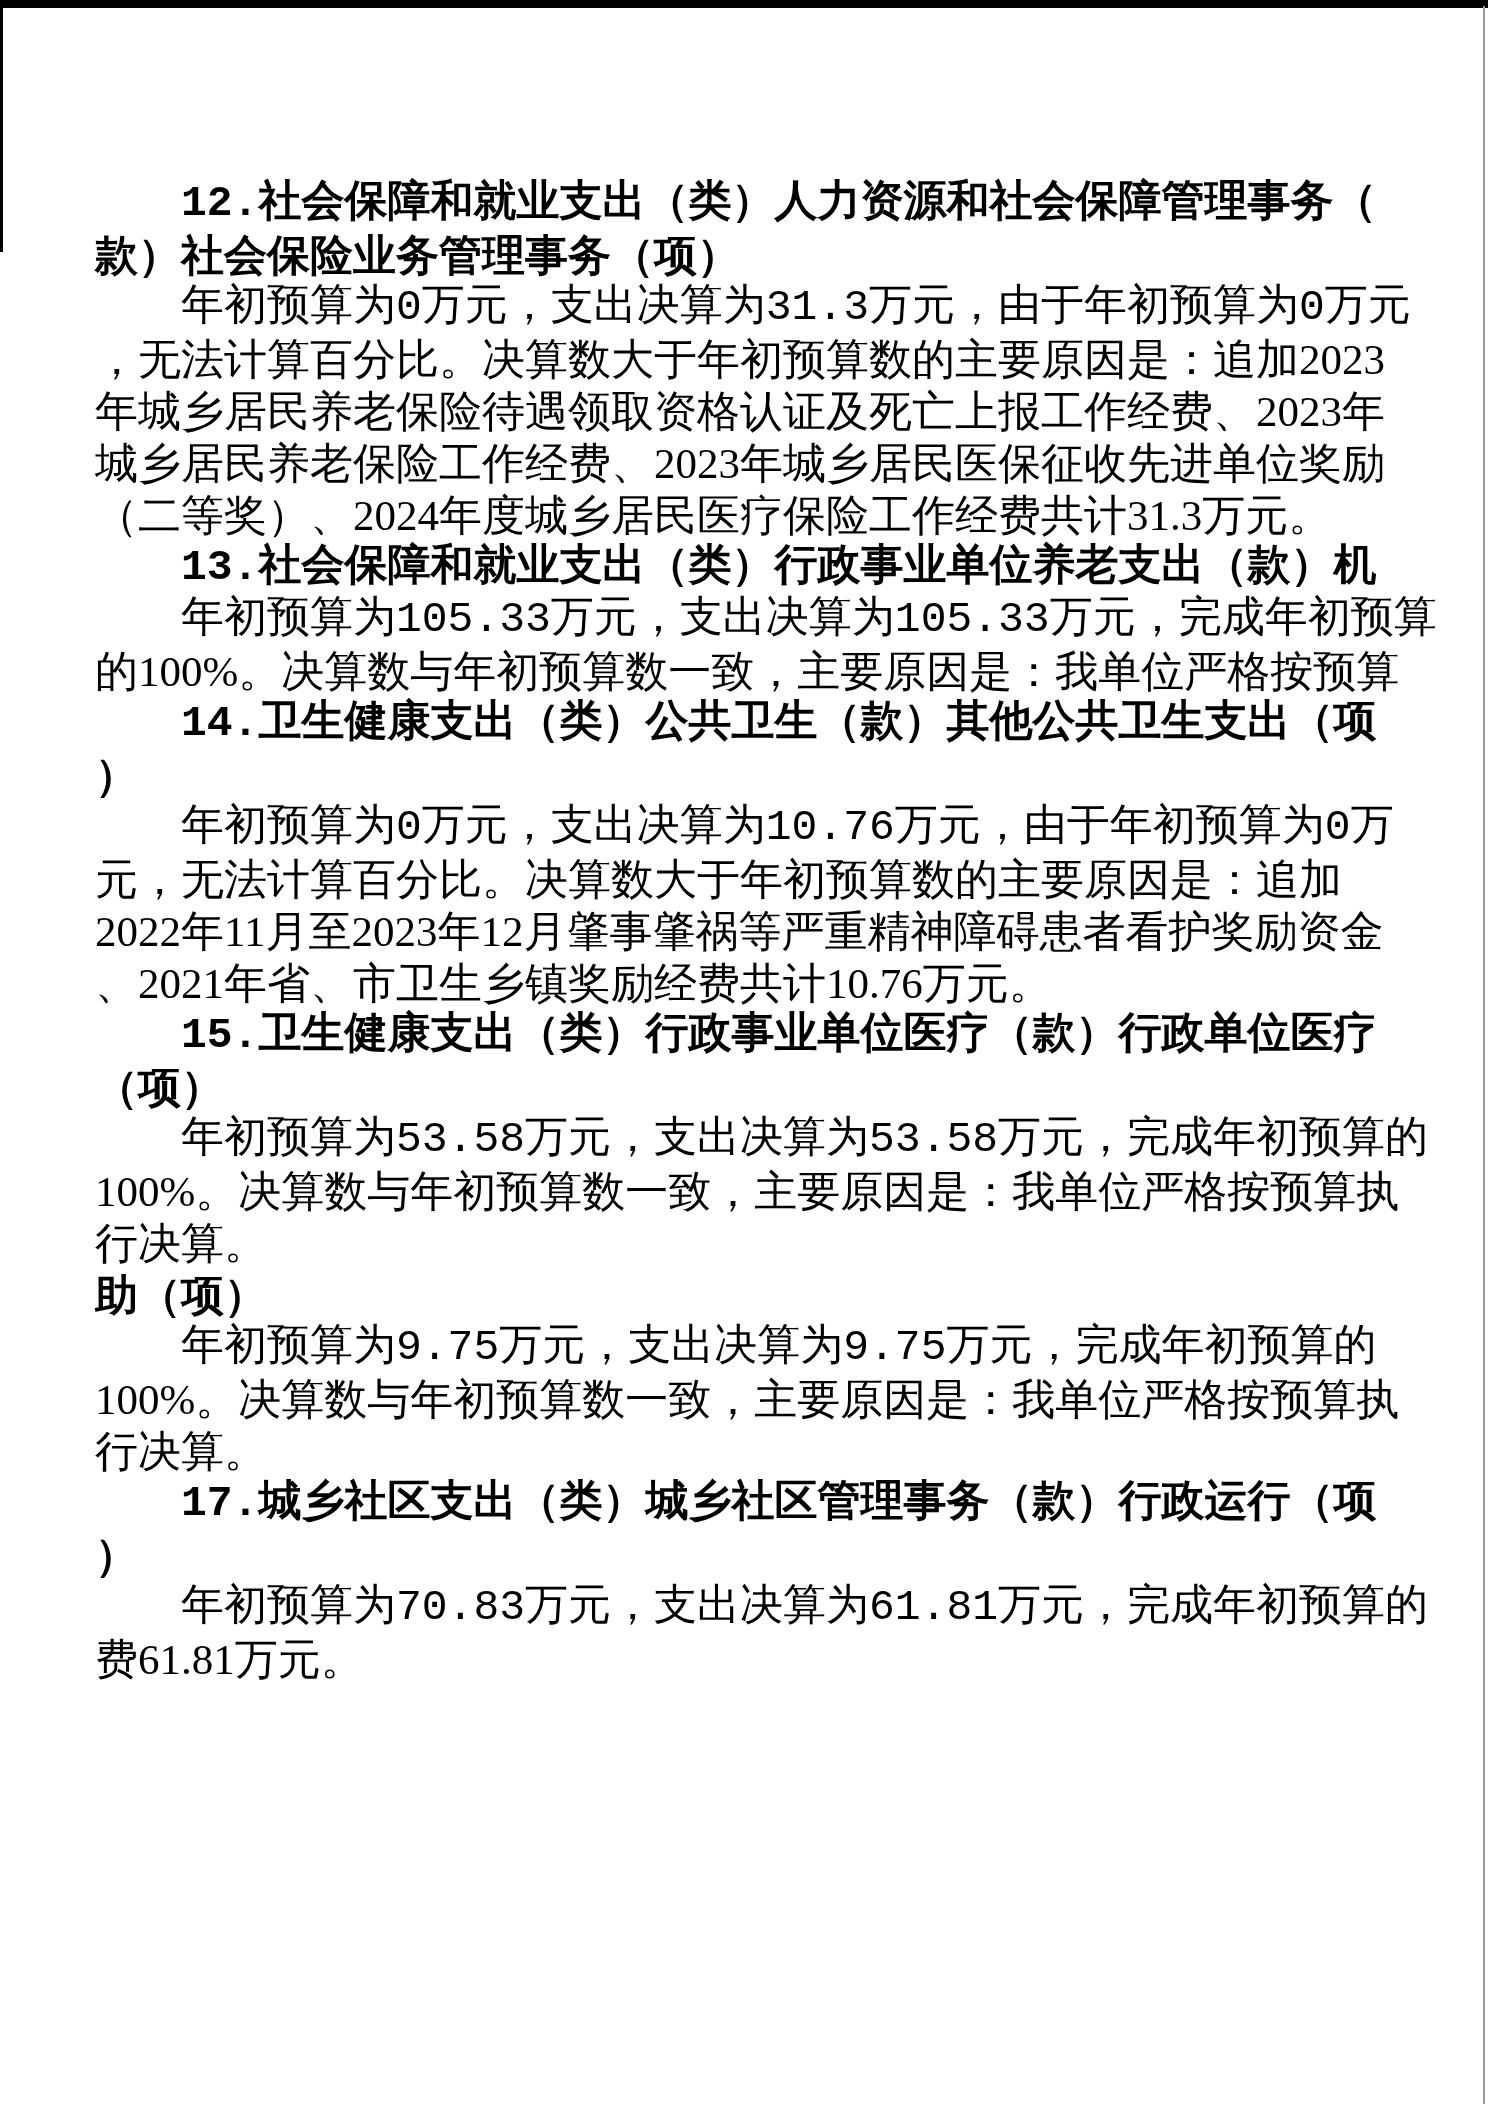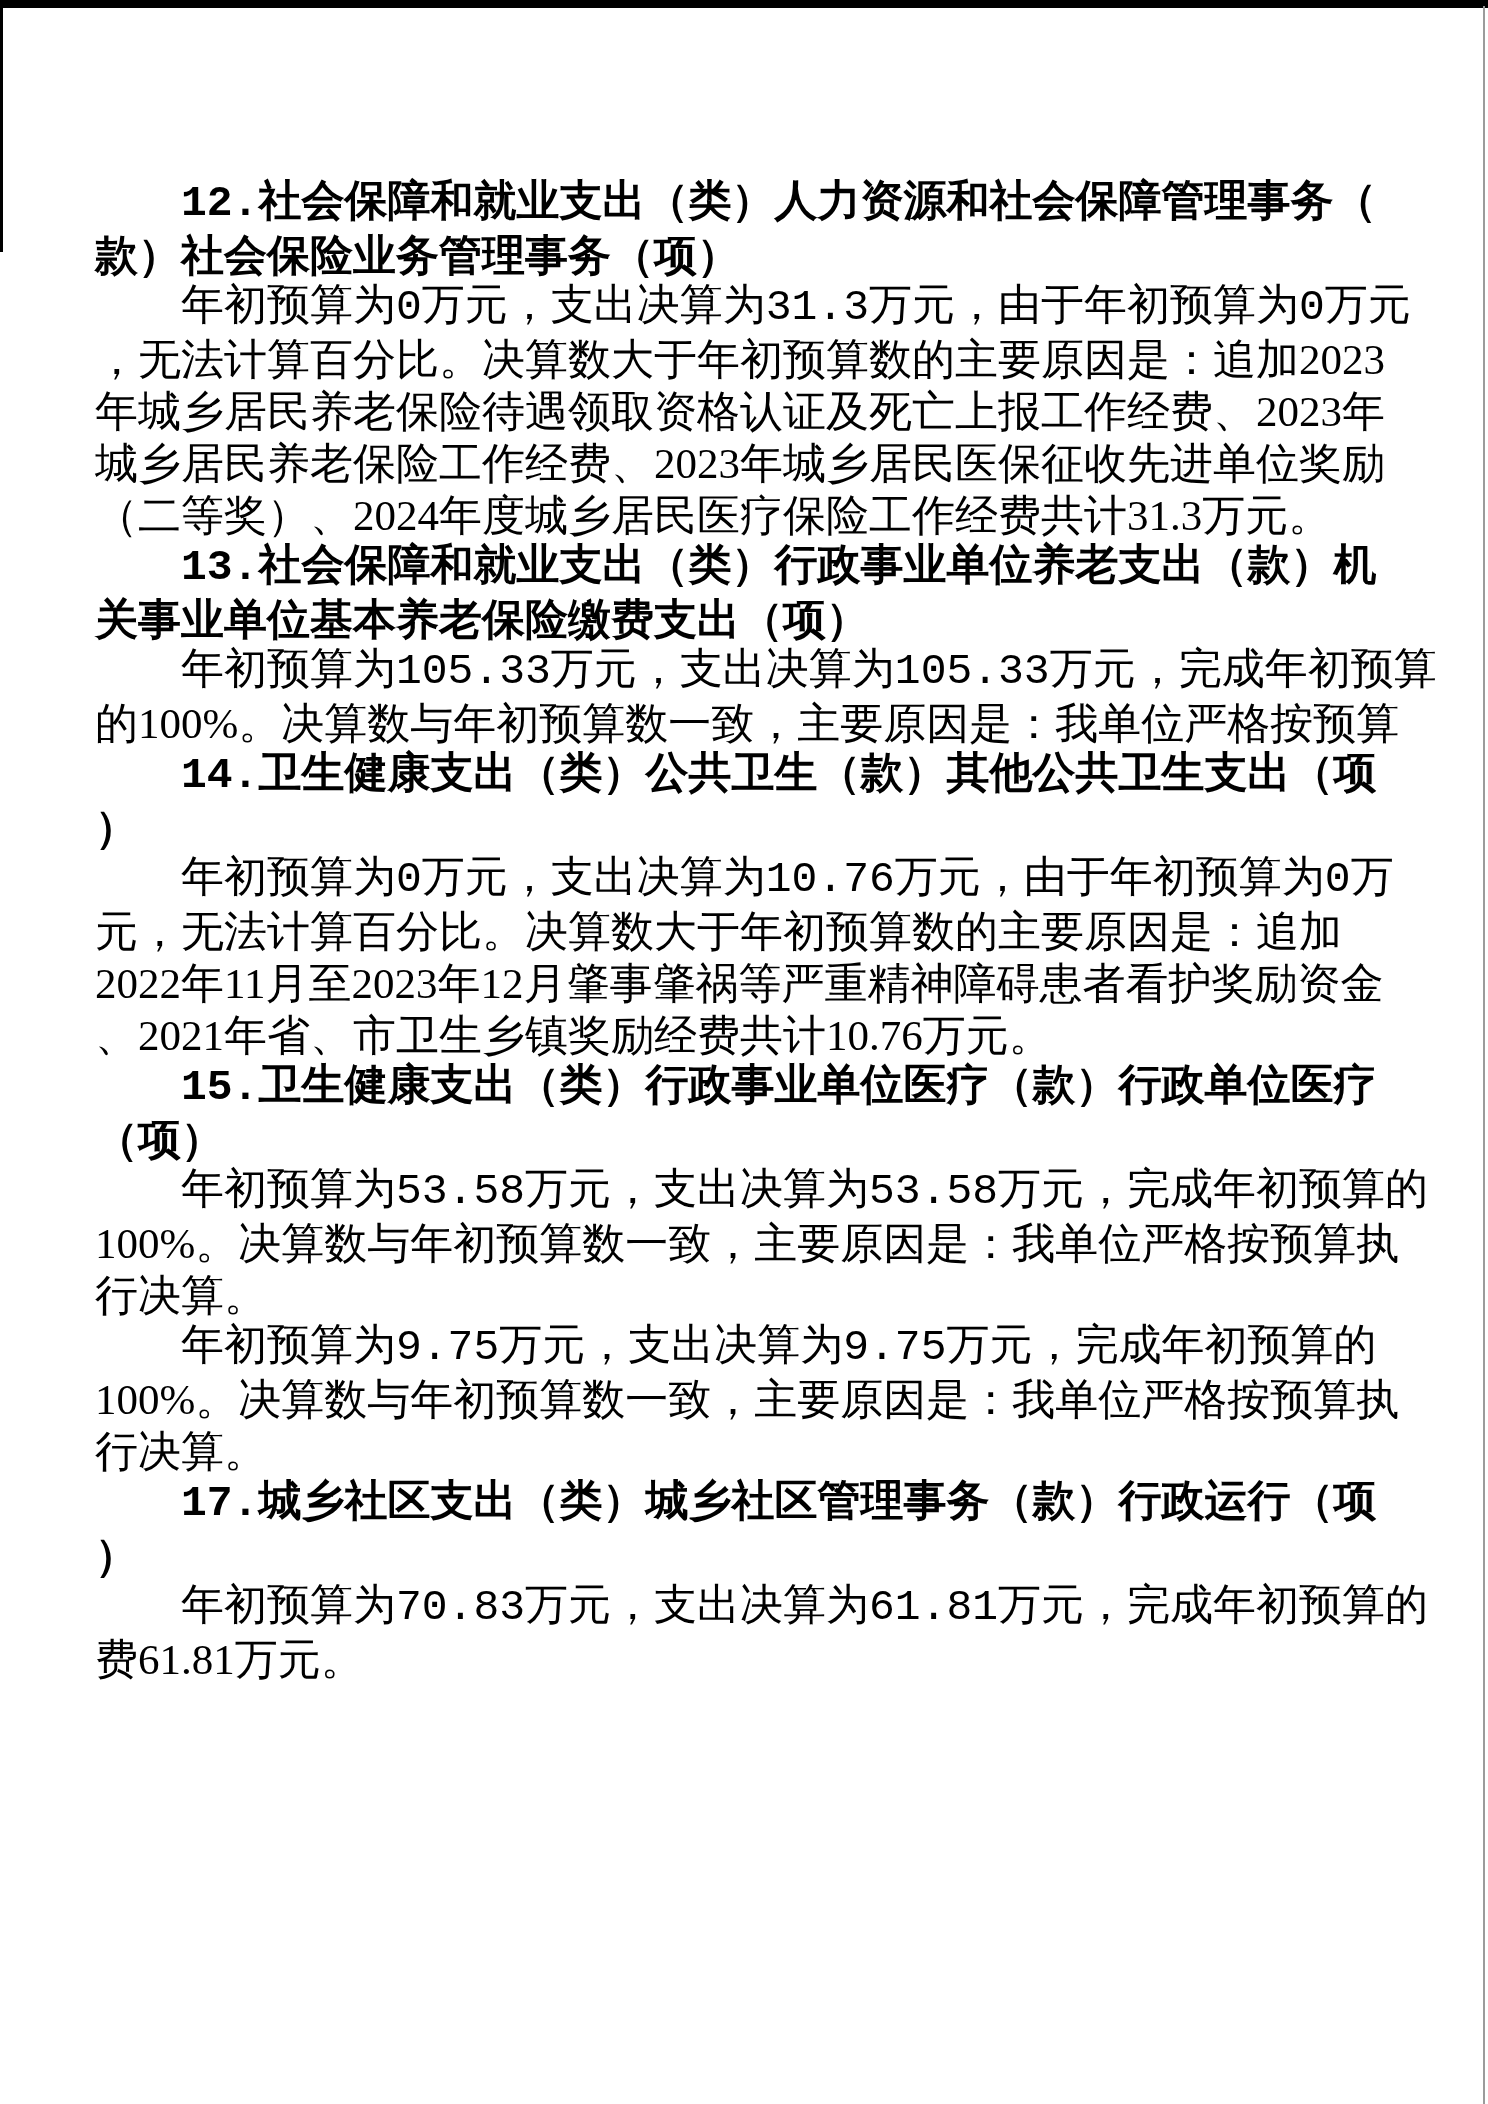--- a/index.html
+++ b/index.html
@@ -65,21 +65,20 @@
       <div class="line bold">款）社会保险业务管理事务（项）</div>
       <div class="line indent">年初预算为0万元，支出决算为31.3万元，由于年初预算为0万元</div>
       <div class="line">，无法计算百分比。决算数大于年初预算数的主要原因是：追加2023</div>
       <div class="line">年城乡居民养老保险待遇领取资格认证及死亡上报工作经费、2023年</div>
       <div class="line">城乡居民养老保险工作经费、2023年城乡居民医保征收先进单位奖励</div>
       <div class="line">（二等奖）、2024年度城乡居民医疗保险工作经费共计31.3万元。</div>
     </section>
 
     <section>
       <div class="line bold indent">13.社会保障和就业支出（类）行政事业单位养老支出（款）机</div>
-      <div class="line bold">关事业单位基本养老保险缴费支出（项）</div>
       <div class="line indent">年初预算为105.33万元，支出决算为105.33万元，完成年初预算</div>
       <div class="line">的100%。决算数与年初预算数一致，主要原因是：我单位严格按预算</div>
     </section>
 
     <section>
       <div class="line bold indent">14.卫生健康支出（类）公共卫生（款）其他公共卫生支出（项</div>
       <div class="line bold">）</div>
       <div class="line indent">年初预算为0万元，支出决算为10.76万元，由于年初预算为0万</div>
       <div class="line">元，无法计算百分比。决算数大于年初预算数的主要原因是：追加</div>
       <div class="line">2022年11月至2023年12月肇事肇祸等严重精神障碍患者看护奖励资金</div>
@@ -88,20 +87,21 @@
 
     <section>
       <div class="line bold indent">15.卫生健康支出（类）行政事业单位医疗（款）行政单位医疗</div>
       <div class="line bold">（项）</div>
       <div class="line indent">年初预算为53.58万元，支出决算为53.58万元，完成年初预算的</div>
       <div class="line">100%。决算数与年初预算数一致，主要原因是：我单位严格按预算执</div>
       <div class="line">行决算。</div>
     </section>
 
     <section>
+      <div class="line bold">助（项）</div>
       <div class="line indent">年初预算为9.75万元，支出决算为9.75万元，完成年初预算的</div>
       <div class="line">100%。决算数与年初预算数一致，主要原因是：我单位严格按预算执</div>
       <div class="line">行决算。</div>
     </section>
 
     <section>
       <div class="line bold indent">17.城乡社区支出（类）城乡社区管理事务（款）行政运行（项</div>
       <div class="line bold">）</div>
       <div class="line indent">年初预算为70.83万元，支出决算为61.81万元，完成年初预算的</div>
       <div class="line">费61.81万元。</div>

